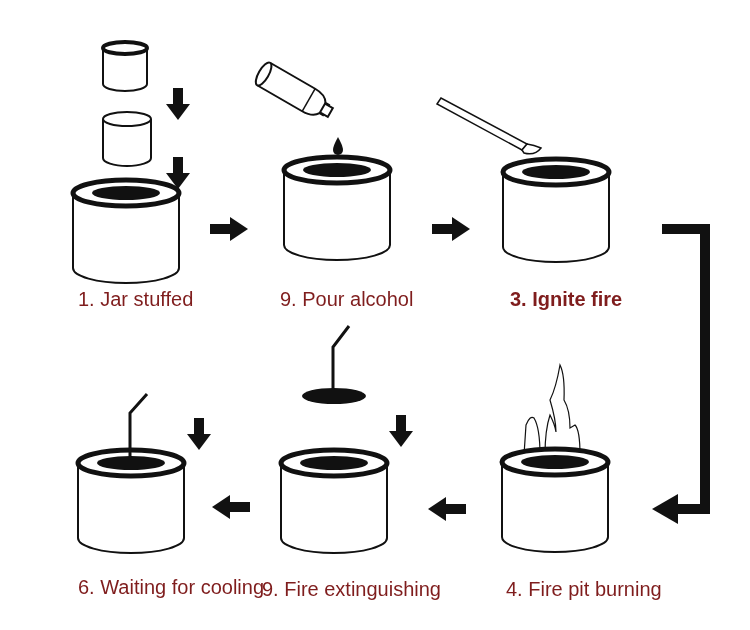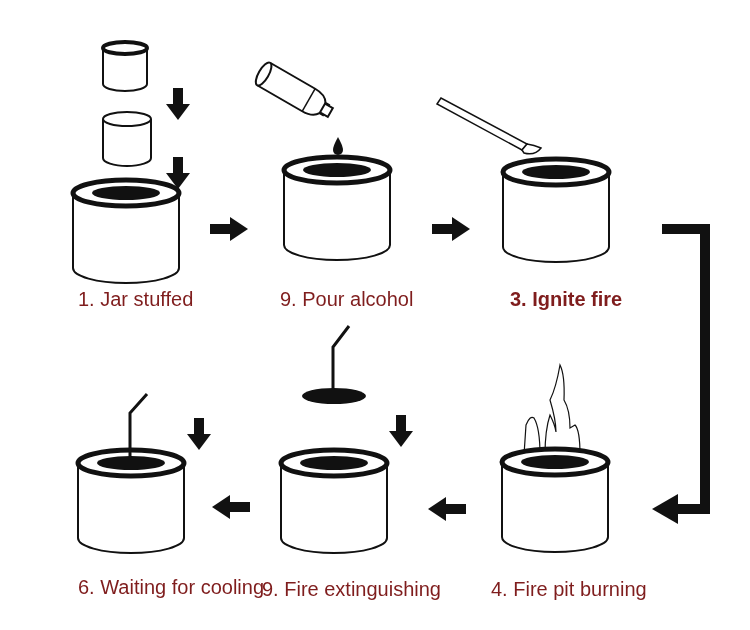--- a/index.html
+++ b/index.html
@@ -98,15 +98,15 @@
   <g>
     <use href="#jar" x="131" y="463"></use>
     <polyline points="147,394 130,413 130,458" fill="none" stroke="#111" stroke-width="3"></polyline>
     <use href="#down-arrow" x="199" y="418"></use>
   </g>
 </svg>
 
 <div class="lbl" style="left:78px; top:288px;">1. Jar stuffed</div>
 <div class="lbl" style="left:280px; top:288px;">9. Pour alcohol</div>
 <div class="lbl" style="left:510px; top:288px;font-weight:bold;">3. Ignite fire</div>
-<div class="lbl" style="left:491px; top:578px;">4. Fire pit burning</div>
+<div class="lbl" style="left:506px; top:578px;">4. Fire pit burning</div>
 <div class="lbl" style="left:262px; top:578px;">9. Fire extinguishing</div>
 <div class="lbl" style="left:51px; top:576px;margin-left:27px;">6. Waiting for cooling</div>
 
 </body></html>

